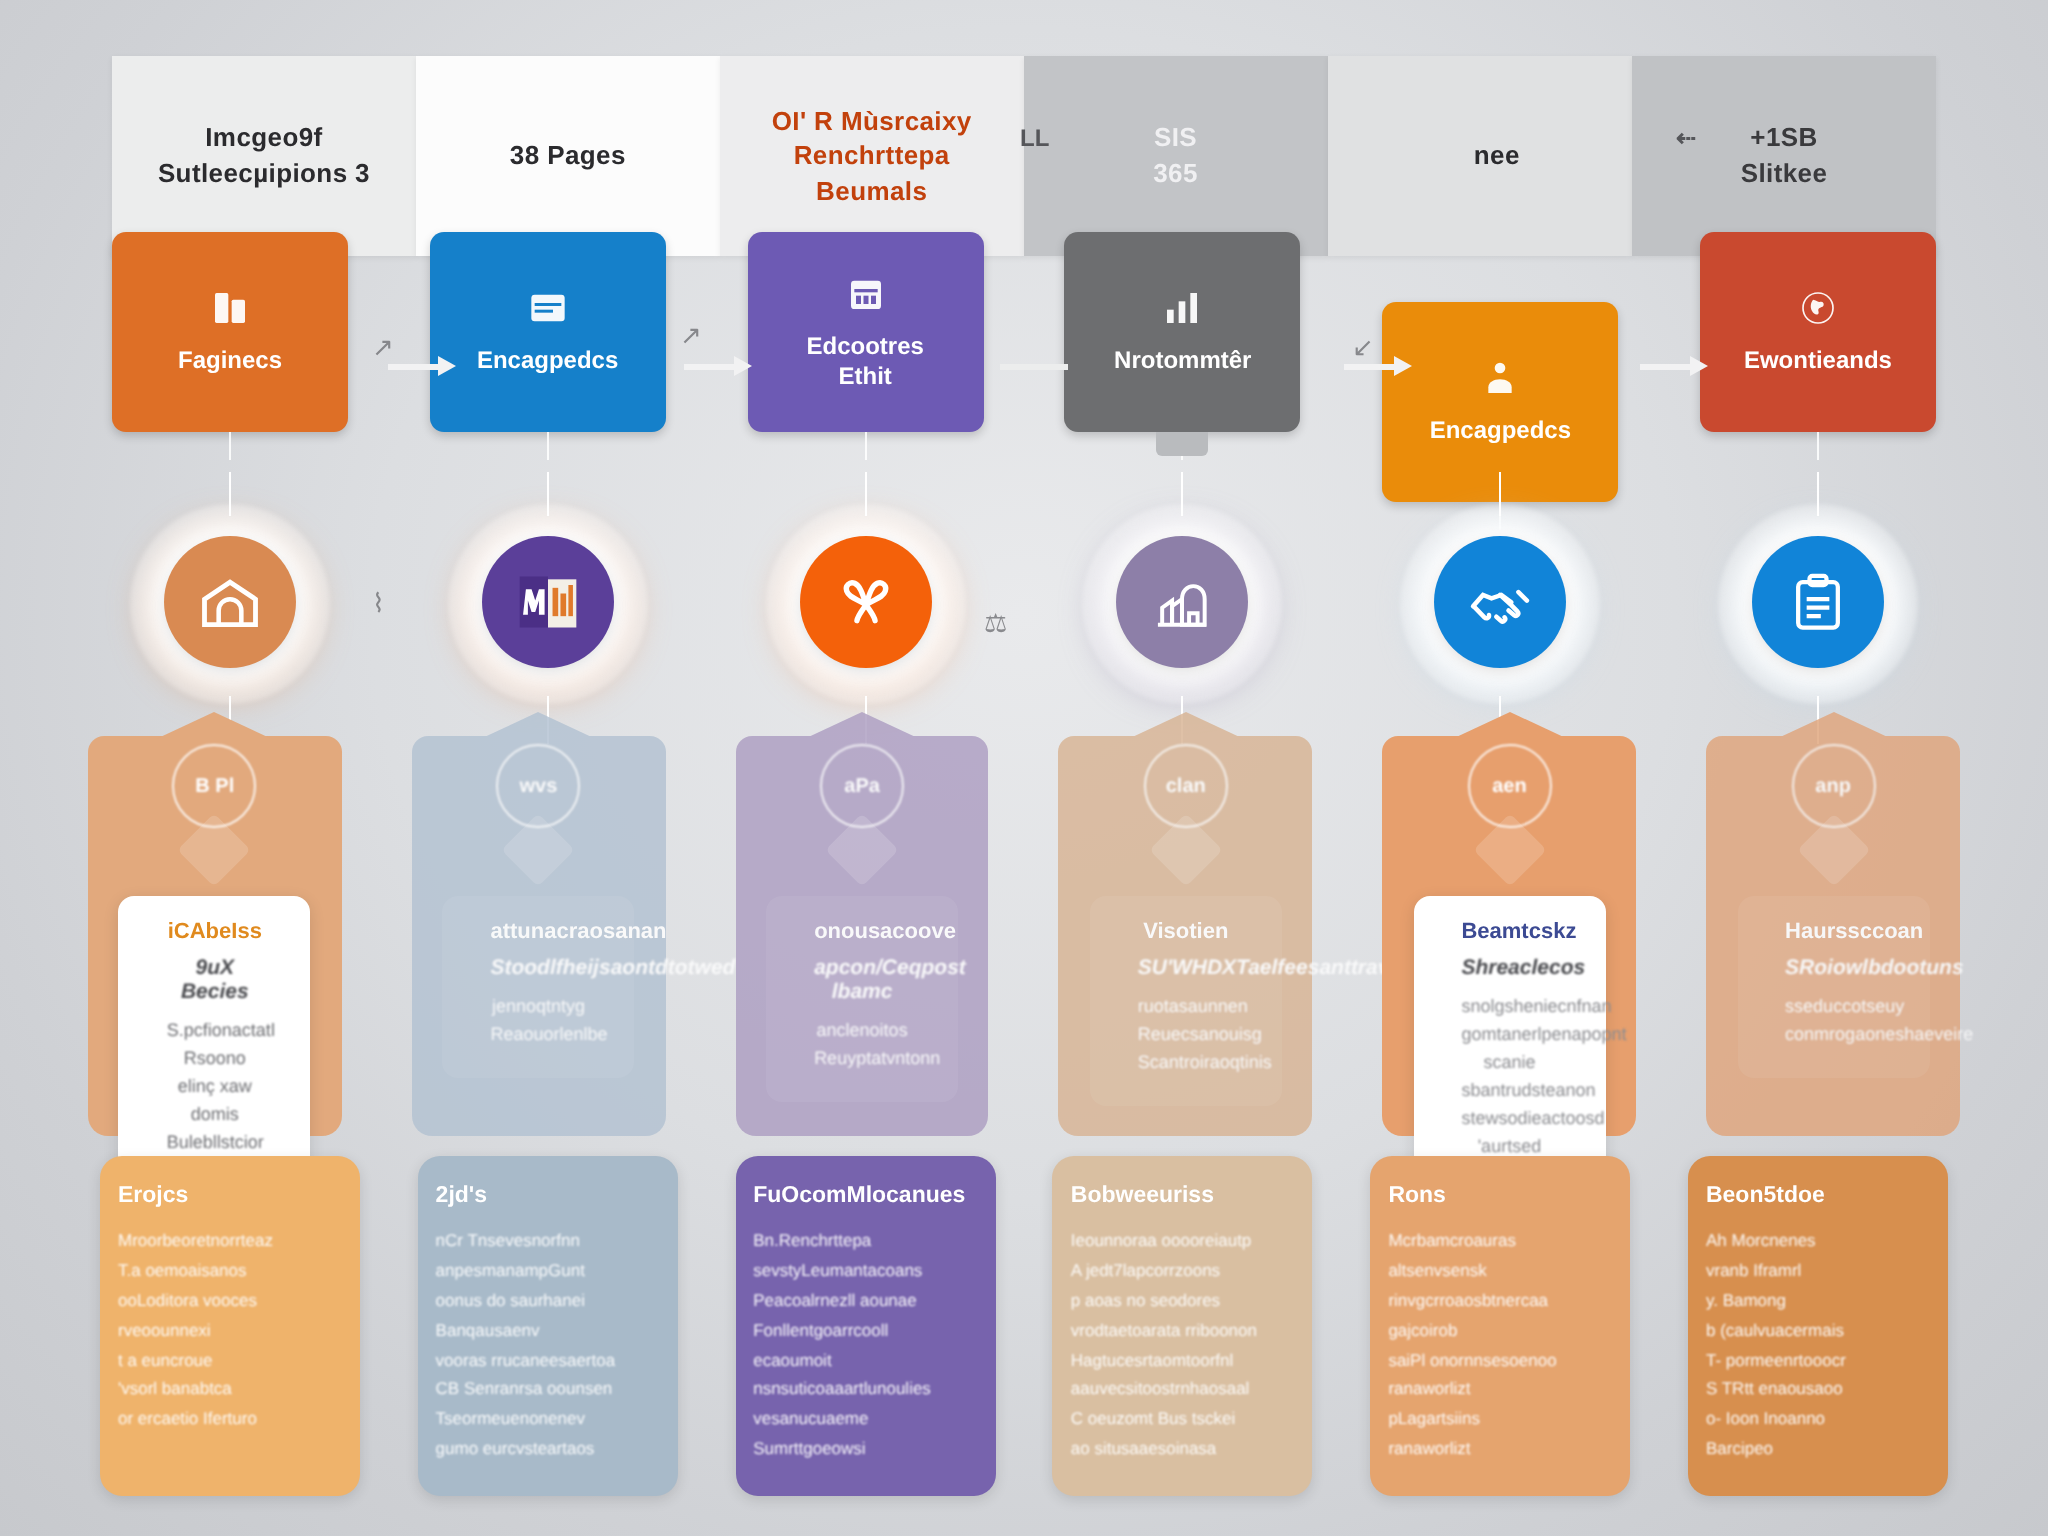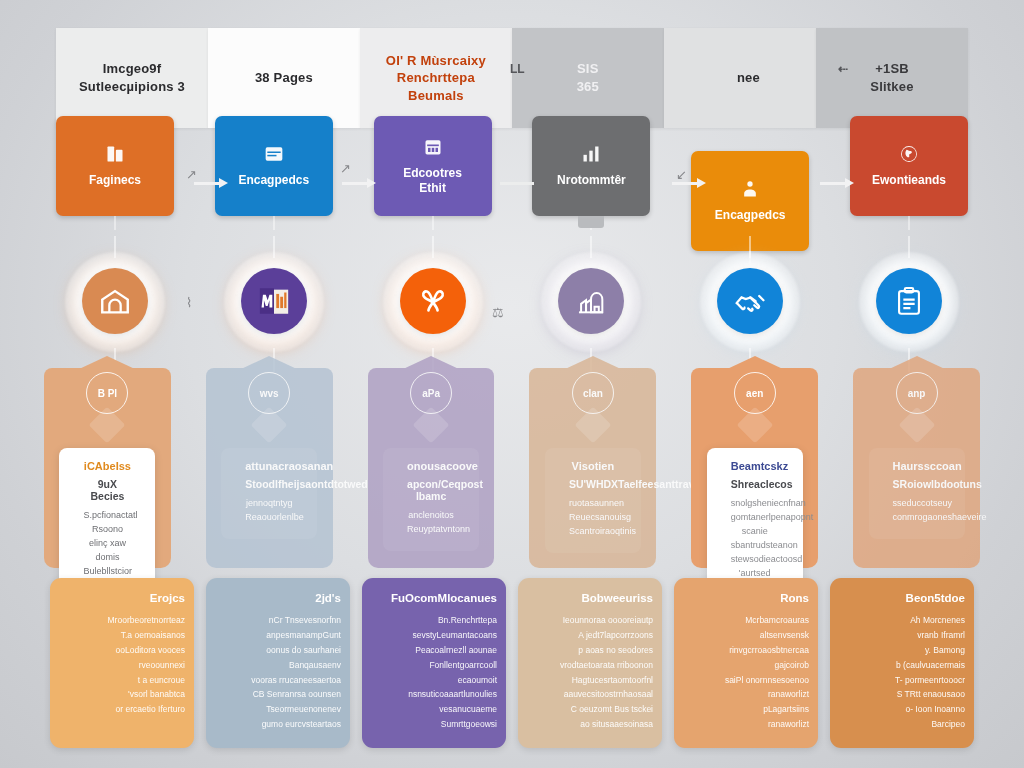--- a/index.html
+++ b/index.html
@@ -136,29 +136,29 @@
     width:26px;height:26px;background:rgba(255,255,255,.16);
     border-radius:3px;
   }
   .tag-inner{
     width:96px;margin-top:34px;border-radius:8px;
     padding:12px 24px 14px;box-sizing:border-box;
     text-align:center;
   }
   .tag-inner.white{background:#fff;box-shadow:0 2px 8px rgba(0,0,0,.12);}
   .tag-ttl{font-size:11px;font-weight:bold;margin-bottom:6px;filter:blur(.3px);}
-  .tag-sub{font-size:10.5px;font-weight:bold;margin-bottom:7px;filter:blur(.4px);}
+  .tag-sub{font-size:10.5px;font-weight:bold;margin-bottom:7px;filter:blur(.4px);font-style:italic;}
   .tag-li{font-size:9px;line-height:1.55;filter:blur(.45px);}
 
   
   #bottom-row{top:578px;height:176px;padding:0 50px;justify-content:space-between;}
   .bcard{
-    width:144px;height:170px;border-radius:11px;
+    width:130px;height:170px;border-radius:11px;
     padding:14px 9px 10px;box-sizing:border-box;
-    text-align:right;color:#fff;
+    text-align:left;color:#fff;
     box-shadow:0 2px 7px rgba(0,0,0,.12);
   }
   .bcard .btitle{font-size:11.5px;font-weight:bold;margin-bottom:9px;filter:blur(.3px);}
   .bcard .bli{font-size:8.5px;line-height:1.75;filter:blur(.5px);opacity:.95;}
 </style>
 </head>
 <body>
 
 <div class="stage">
 

